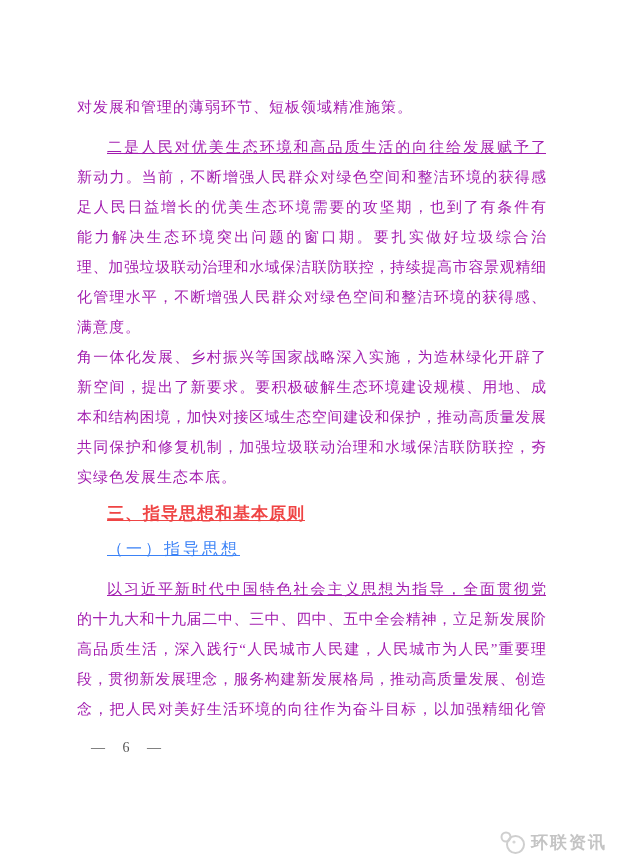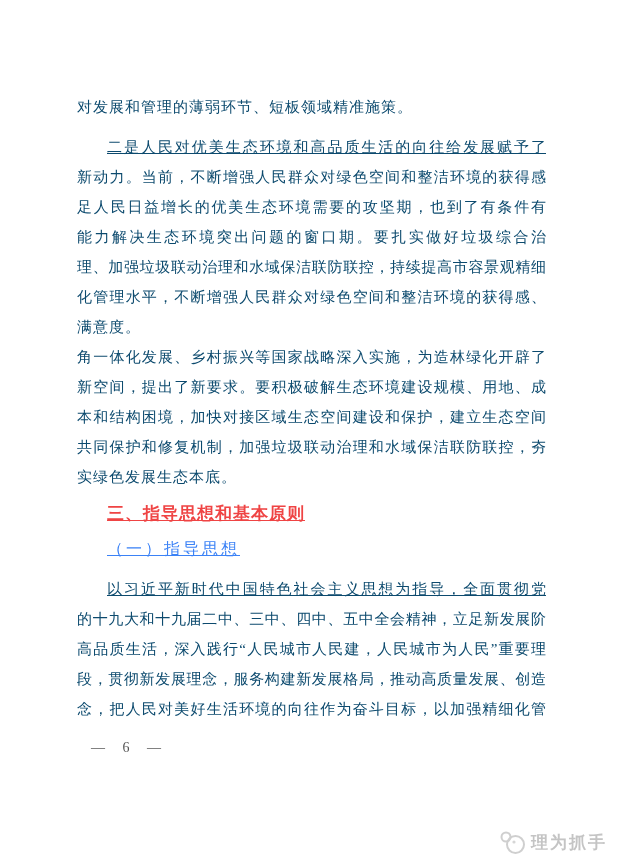--- a/index.html
+++ b/index.html
@@ -8,21 +8,21 @@
     background: #ffffff;
     position: relative;
     overflow: hidden;
     font-family: "Liberation Serif", "DejaVu Serif", serif;
   }
   .content { padding: 92px 75px 0 77px; }
   .ln {
     font-size: 15px;
     height: 30px;
     line-height: 30px;
-    color: #0c4a6e;
+    color: #a21caf;
     letter-spacing: 1px;
     white-space: nowrap;
   }
   
   .j {
     white-space: normal;
     letter-spacing: 0;
     text-align: justify;
     text-align-last: justify;
     text-justify: inter-character;
@@ -65,21 +65,21 @@
   <div class="ln">对发展和管理的薄弱环节、短板领域精准施策。</div>
   <div class="ln j ind ps">二是人民对优美生态环境和高品质生活的向往给发展赋予了</div>
   <div class="ln j">新动力。当前，不断增强人民群众对绿色空间和整洁环境的获得感</div>
   <div class="ln j">足人民日益增长的优美生态环境需要的攻坚期，也到了有条件有</div>
   <div class="ln j">能力解决生态环境突出问题的窗口期。要扎实做好垃圾综合治</div>
   <div class="ln j">理、加强垃圾联动治理和水域保洁联防联控，持续提高市容景观精细</div>
   <div class="ln j">化管理水平，不断增强人民群众对绿色空间和整洁环境的获得感、</div>
   <div class="ln">满意度。</div>
   <div class="ln j">角一体化发展、乡村振兴等国家战略深入实施，为造林绿化开辟了</div>
   <div class="ln j">新空间，提出了新要求。要积极破解生态环境建设规模、用地、成</div>
-  <div class="ln j">本和结构困境，加快对接区域生态空间建设和保护，建立生态空间</div>
+  <div class="ln j">本和结构困境，加快对接区域生态空间建设和保护，推动高质量发展</div>
   <div class="ln j">共同保护和修复机制，加强垃圾联动治理和水域保洁联防联控，夯</div>
   <div class="ln">实绿色发展生态本底。</div>
   <div class="ln h1 ind hgap">三、指导思想和基本原则</div>
   <div class="ln h2 ind hgap">（一）指导思想</div>
   <div class="ln j ind ps">以习近平新时代中国特色社会主义思想为指导，全面贯彻党</div>
   <div class="ln j">的十九大和十九届二中、三中、四中、五中全会精神，立足新发展阶</div>
   <div class="ln j">高品质生活，深入践行“人民城市人民建，人民城市为人民”重要理</div>
   <div class="ln j">段，贯彻新发展理念，服务构建新发展格局，推动高质量发展、创造</div>
   <div class="ln j">念，把人民对美好生活环境的向往作为奋斗目标，以加强精细化管</div>
 
@@ -87,14 +87,14 @@
 </div>
 
 <div class="watermark">
   <span>
     <svg width="27" height="27" viewBox="0 0 27 27" fill="none" xmlns="http://www.w3.org/2000/svg">
       <circle cx="16.5" cy="15.5" r="8.5" stroke="#cfcfcf" stroke-width="2"></circle>
       <circle cx="7" cy="8" r="4.5" stroke="#cfcfcf" stroke-width="2"></circle>
       <circle cx="15" cy="13" r="1.6" fill="#d6d6d6"></circle>
     </svg>
   </span>
-  <span>理为抓手</span>
+  <span>环联资讯</span>
 </div>
 
 </body></html>

